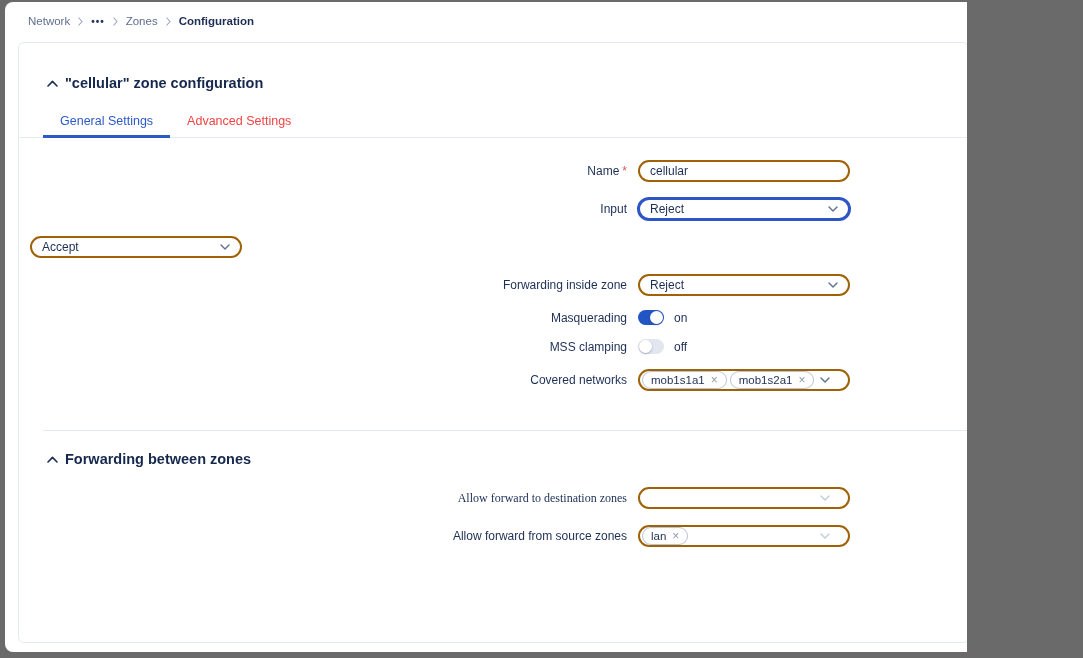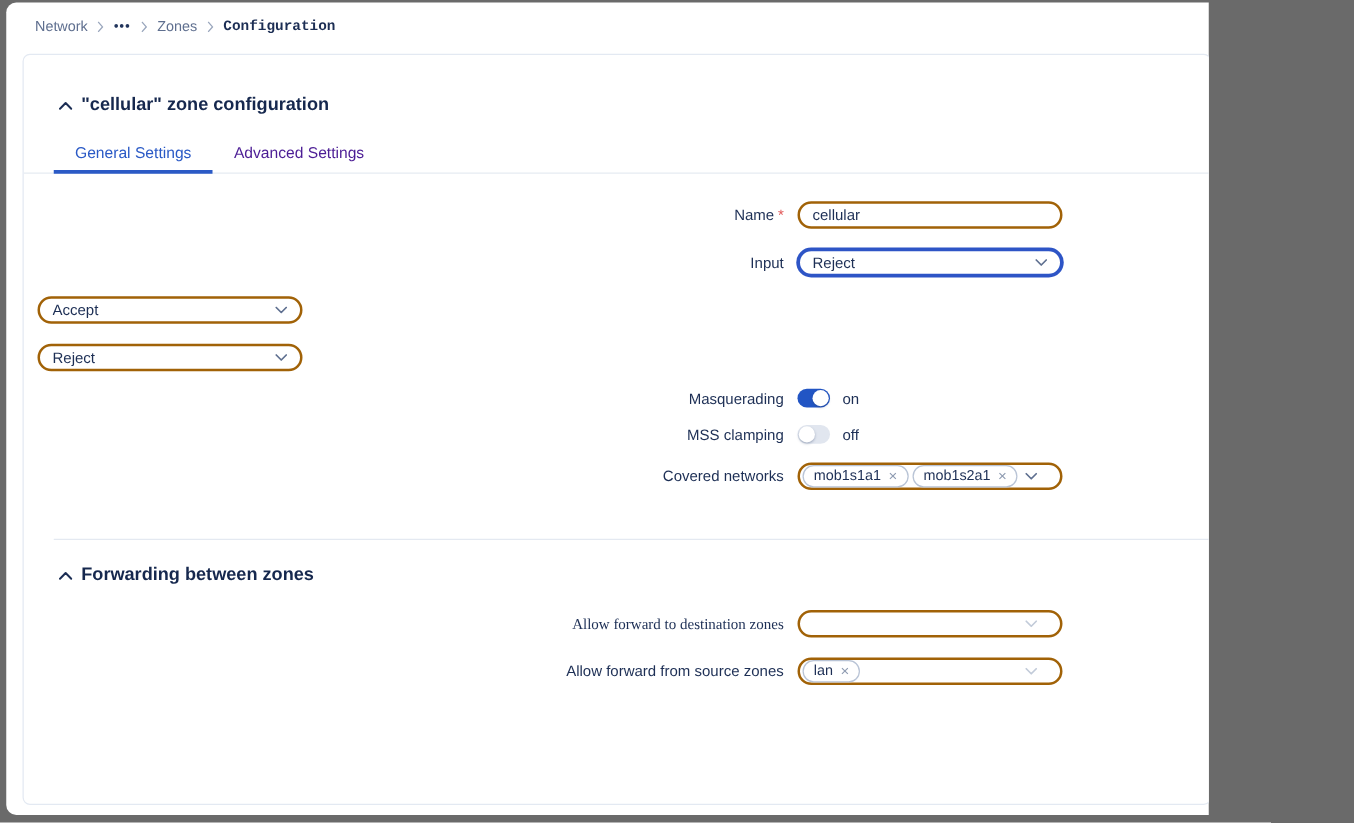--- a/index.html
+++ b/index.html
@@ -21,21 +21,21 @@
   .breadcrumb {
     display: flex; align-items: center;
     padding: 13px 0 0 23px;
     font-size: 11.5px;
     color: #5f6f8f;
     gap: 8px;
   }
   .crumb-link { color: #5f6f8f; cursor: pointer; }
   .crumb-sep { color: #9aa7bd; display: flex; align-items: center; }
   .crumb-ellipsis { color: #22355c; font-weight: 700; letter-spacing: 1px; font-size: 10px; cursor: pointer; }
-  .crumb-current { color: #1c2e54; font-weight: 700; font-family: Liberation Mono, monospace; }
+  .crumb-current { color: #1c2e54; font-weight: 700; }
 
   
   .card {
     position: relative;
     margin: 15px -2px 0 13px;
     height: 601px;
     background: #fff;
     border: 1px solid #e3e9f2;
     border-radius: 6px;
   }
@@ -53,21 +53,21 @@
     display: flex;
     margin-top: 18px;
     padding-left: 24px;
     border-bottom: 1px solid #e6ebf2;
   }
   .tab {
     padding: 5px 17px 7px;
     font-size: 12.5px;
     border-bottom: 3px solid transparent;
     margin-bottom: -1px;
-    color: #4c1d95;
+    color: #ef4444;
     cursor: pointer;
     white-space: nowrap;
   }
   .tab.active {
     color: #2b5ac6;
     font-weight: 400;
     border-bottom-color: #2b5ac6;
   }
 
   
@@ -225,20 +225,21 @@
           <span class="chev chev-dark">
             <svg width="10" height="6" viewBox="0 0 10 6">
                 <path d="M1 1l4 4 4-4" fill="none" stroke="currentColor" stroke-width="1.4" stroke-linecap="round" stroke-linejoin="round"></path>
               </svg>
           </span>
         </div>
       </div>
     </div>
 
     <div class="row">
+      <div class="lbl">Forwarding inside zone</div>
       <div class="ctrl-wrap">
         <div class="ctrl">
           <span class="value">Reject</span>
           <span class="chev chev-dark">
             <svg width="10" height="6" viewBox="0 0 10 6">
                 <path d="M1 1l4 4 4-4" fill="none" stroke="currentColor" stroke-width="1.4" stroke-linecap="round" stroke-linejoin="round"></path>
               </svg>
           </span>
         </div>
       </div>

